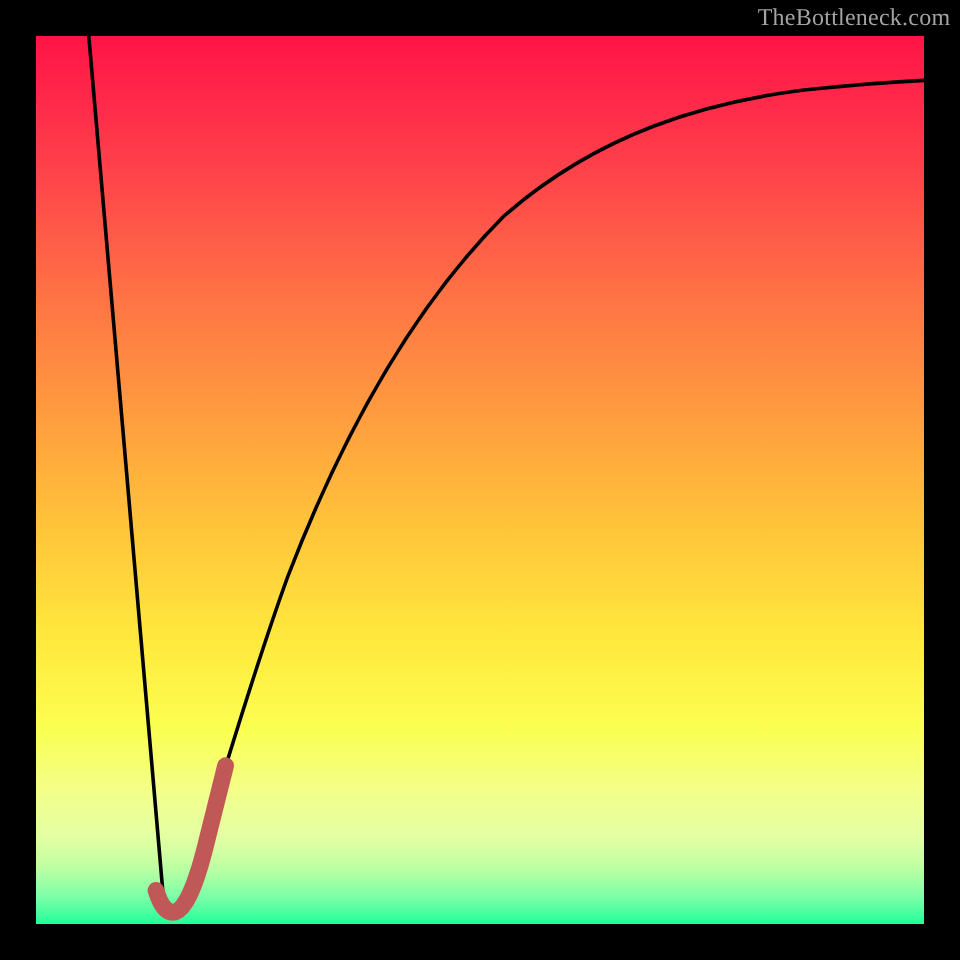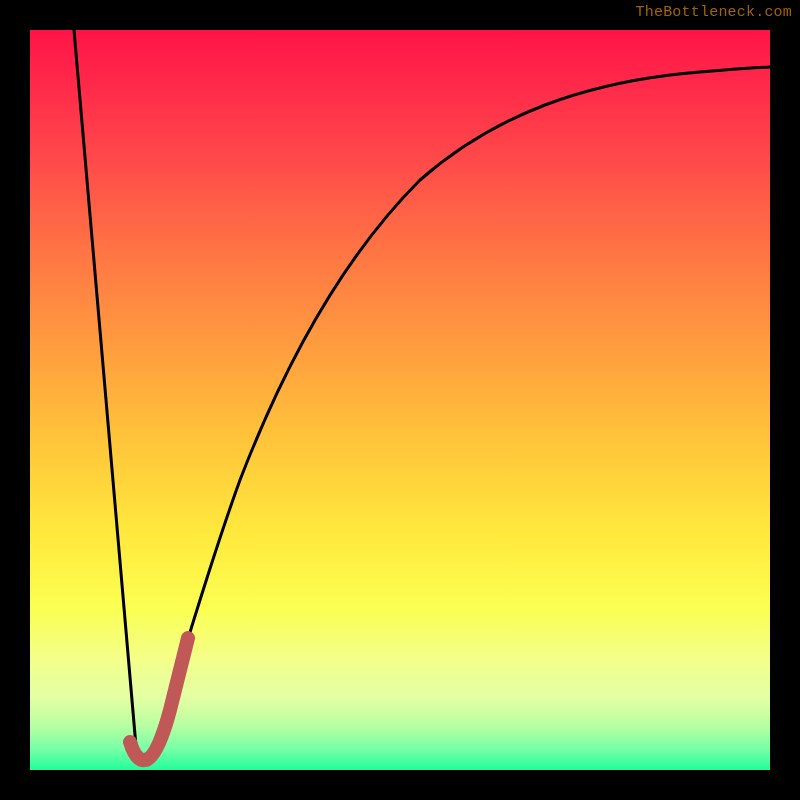--- a/index.html
+++ b/index.html
@@ -61,23 +61,23 @@
     position: absolute;
     left: 0;
     top: 0;
     width: 740px;
     height: 740px;
   }
   .watermark {
     position: absolute;
     right: 8px;
     top: 4px;
-    font-family: Liberation Mono, monospace;
-    font-size: 15px;
-    color: #a16207;
+    font-family: Liberation Serif, serif;
+    font-size: 20px;
+    color: #a3a3a3;
     letter-spacing: 0.2px;
     user-select: none;
   }
 </style>
 </head>
 <body>
 
 <div class="frame">
   <div class="plot">
     <div class="glow"></div>

